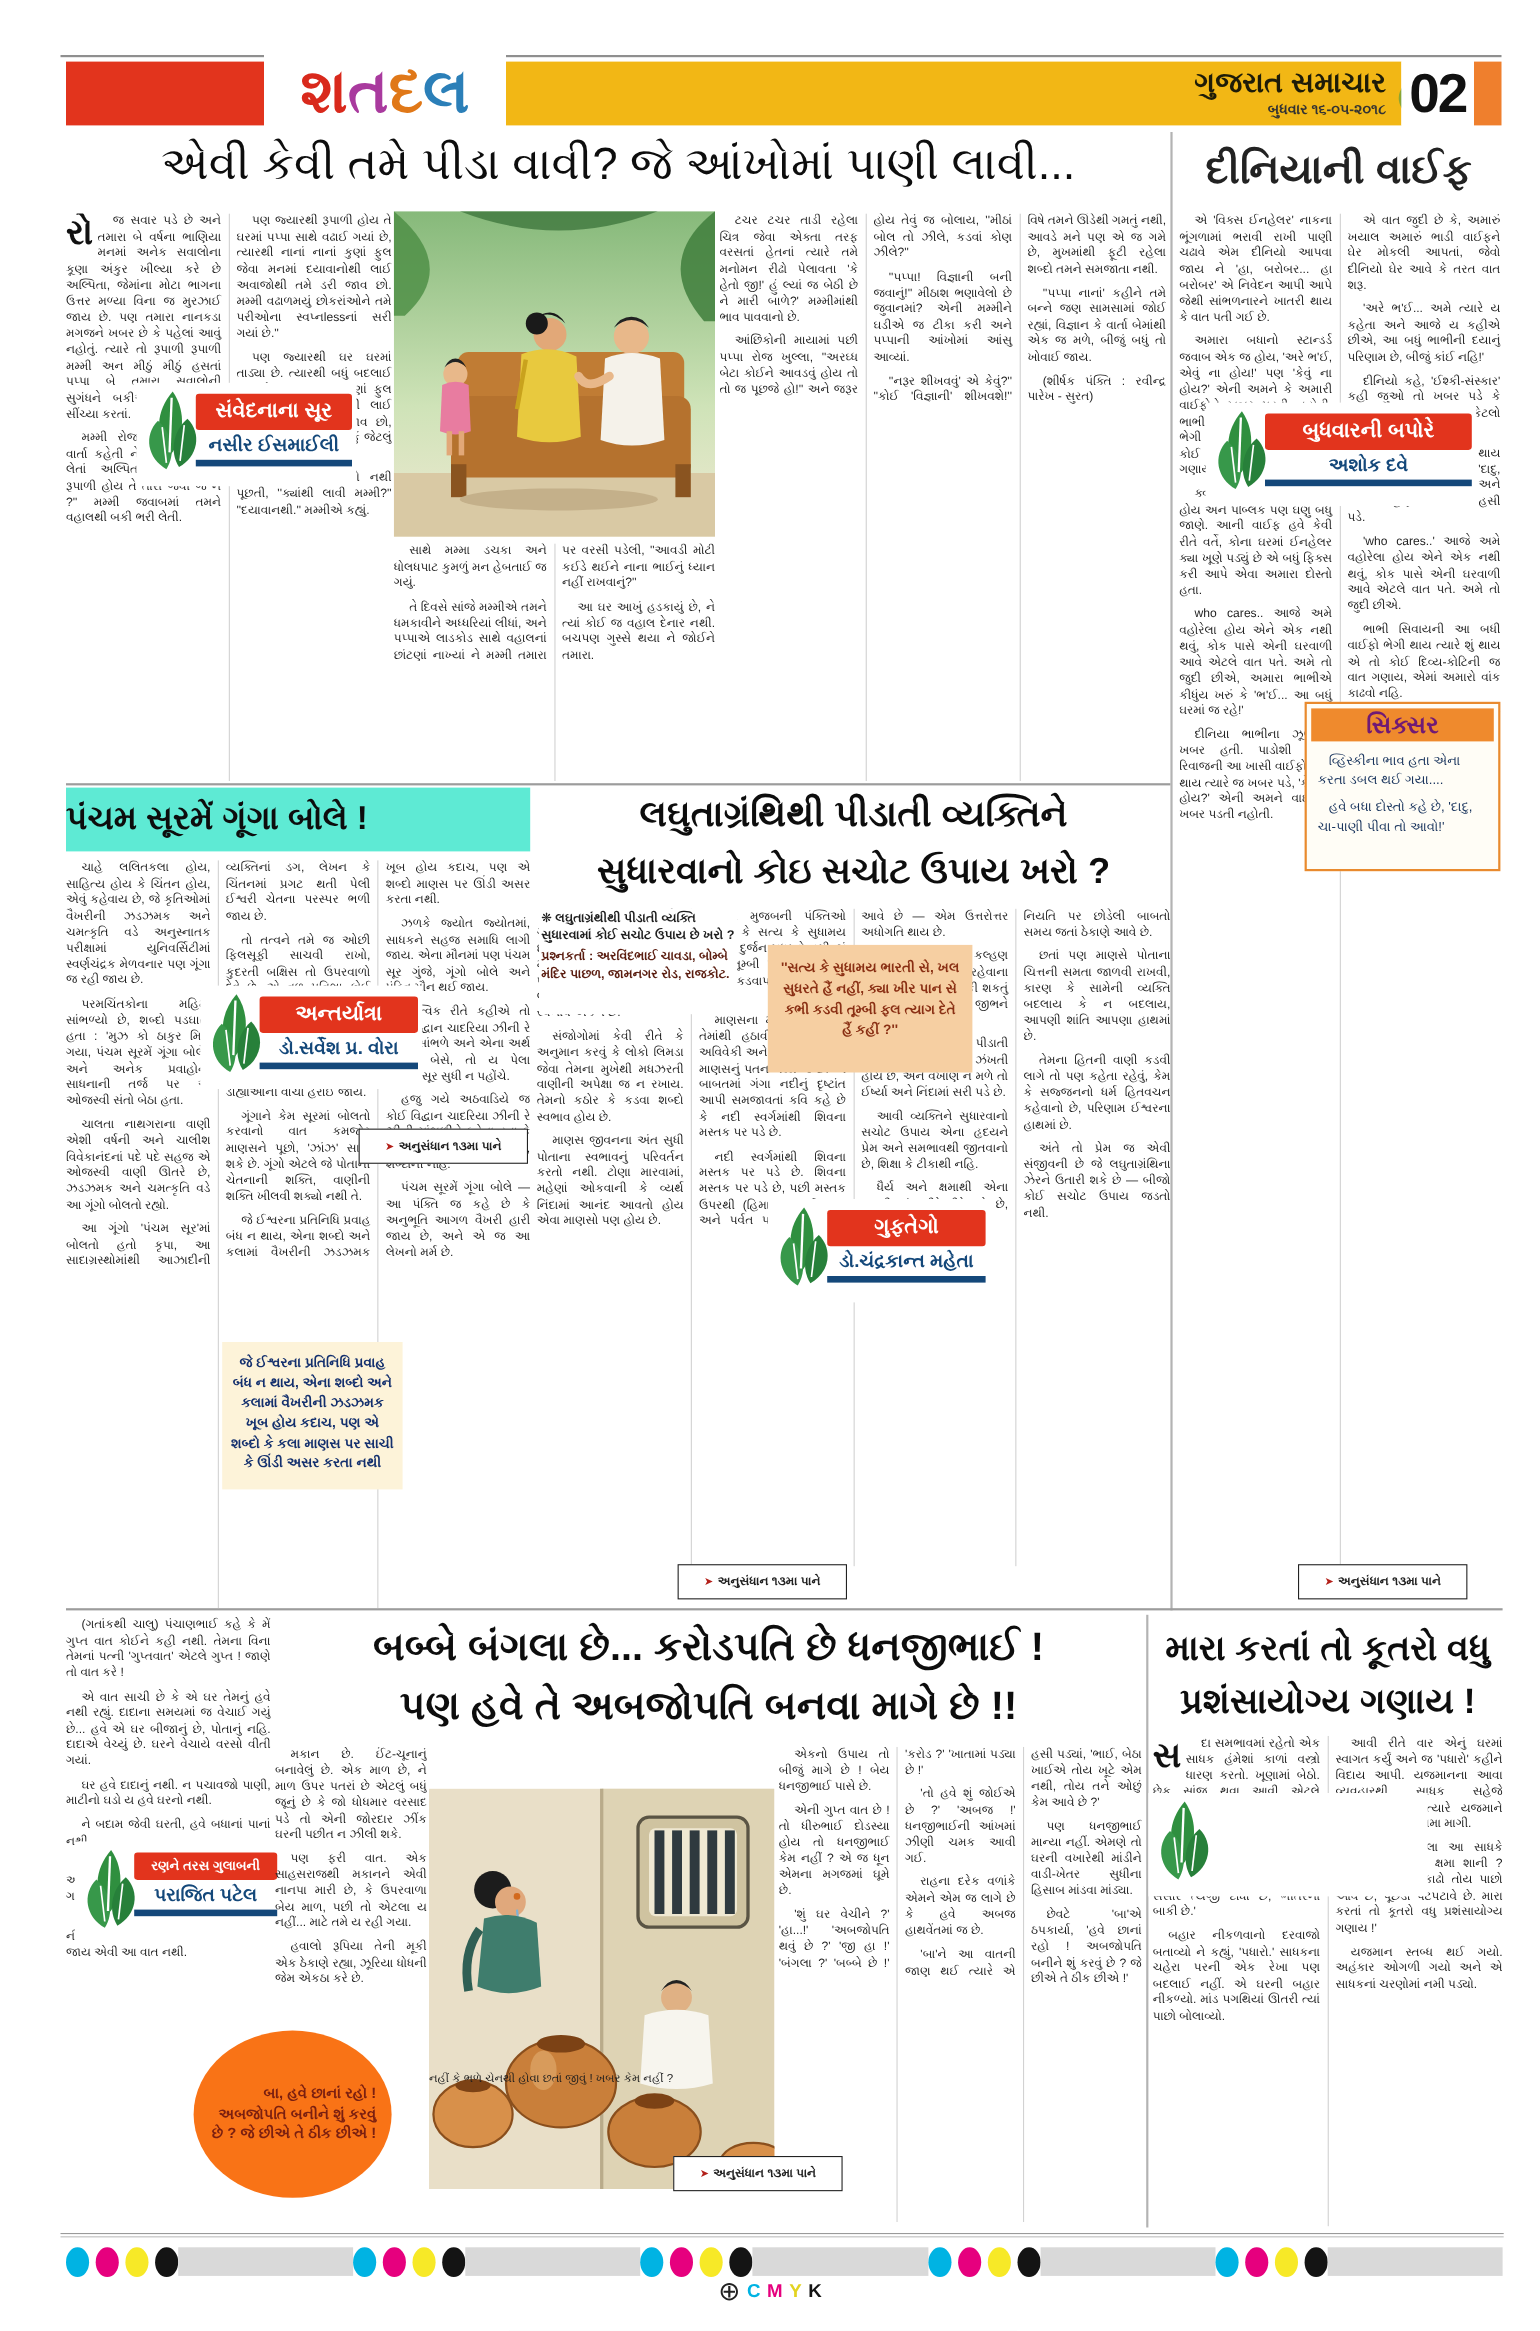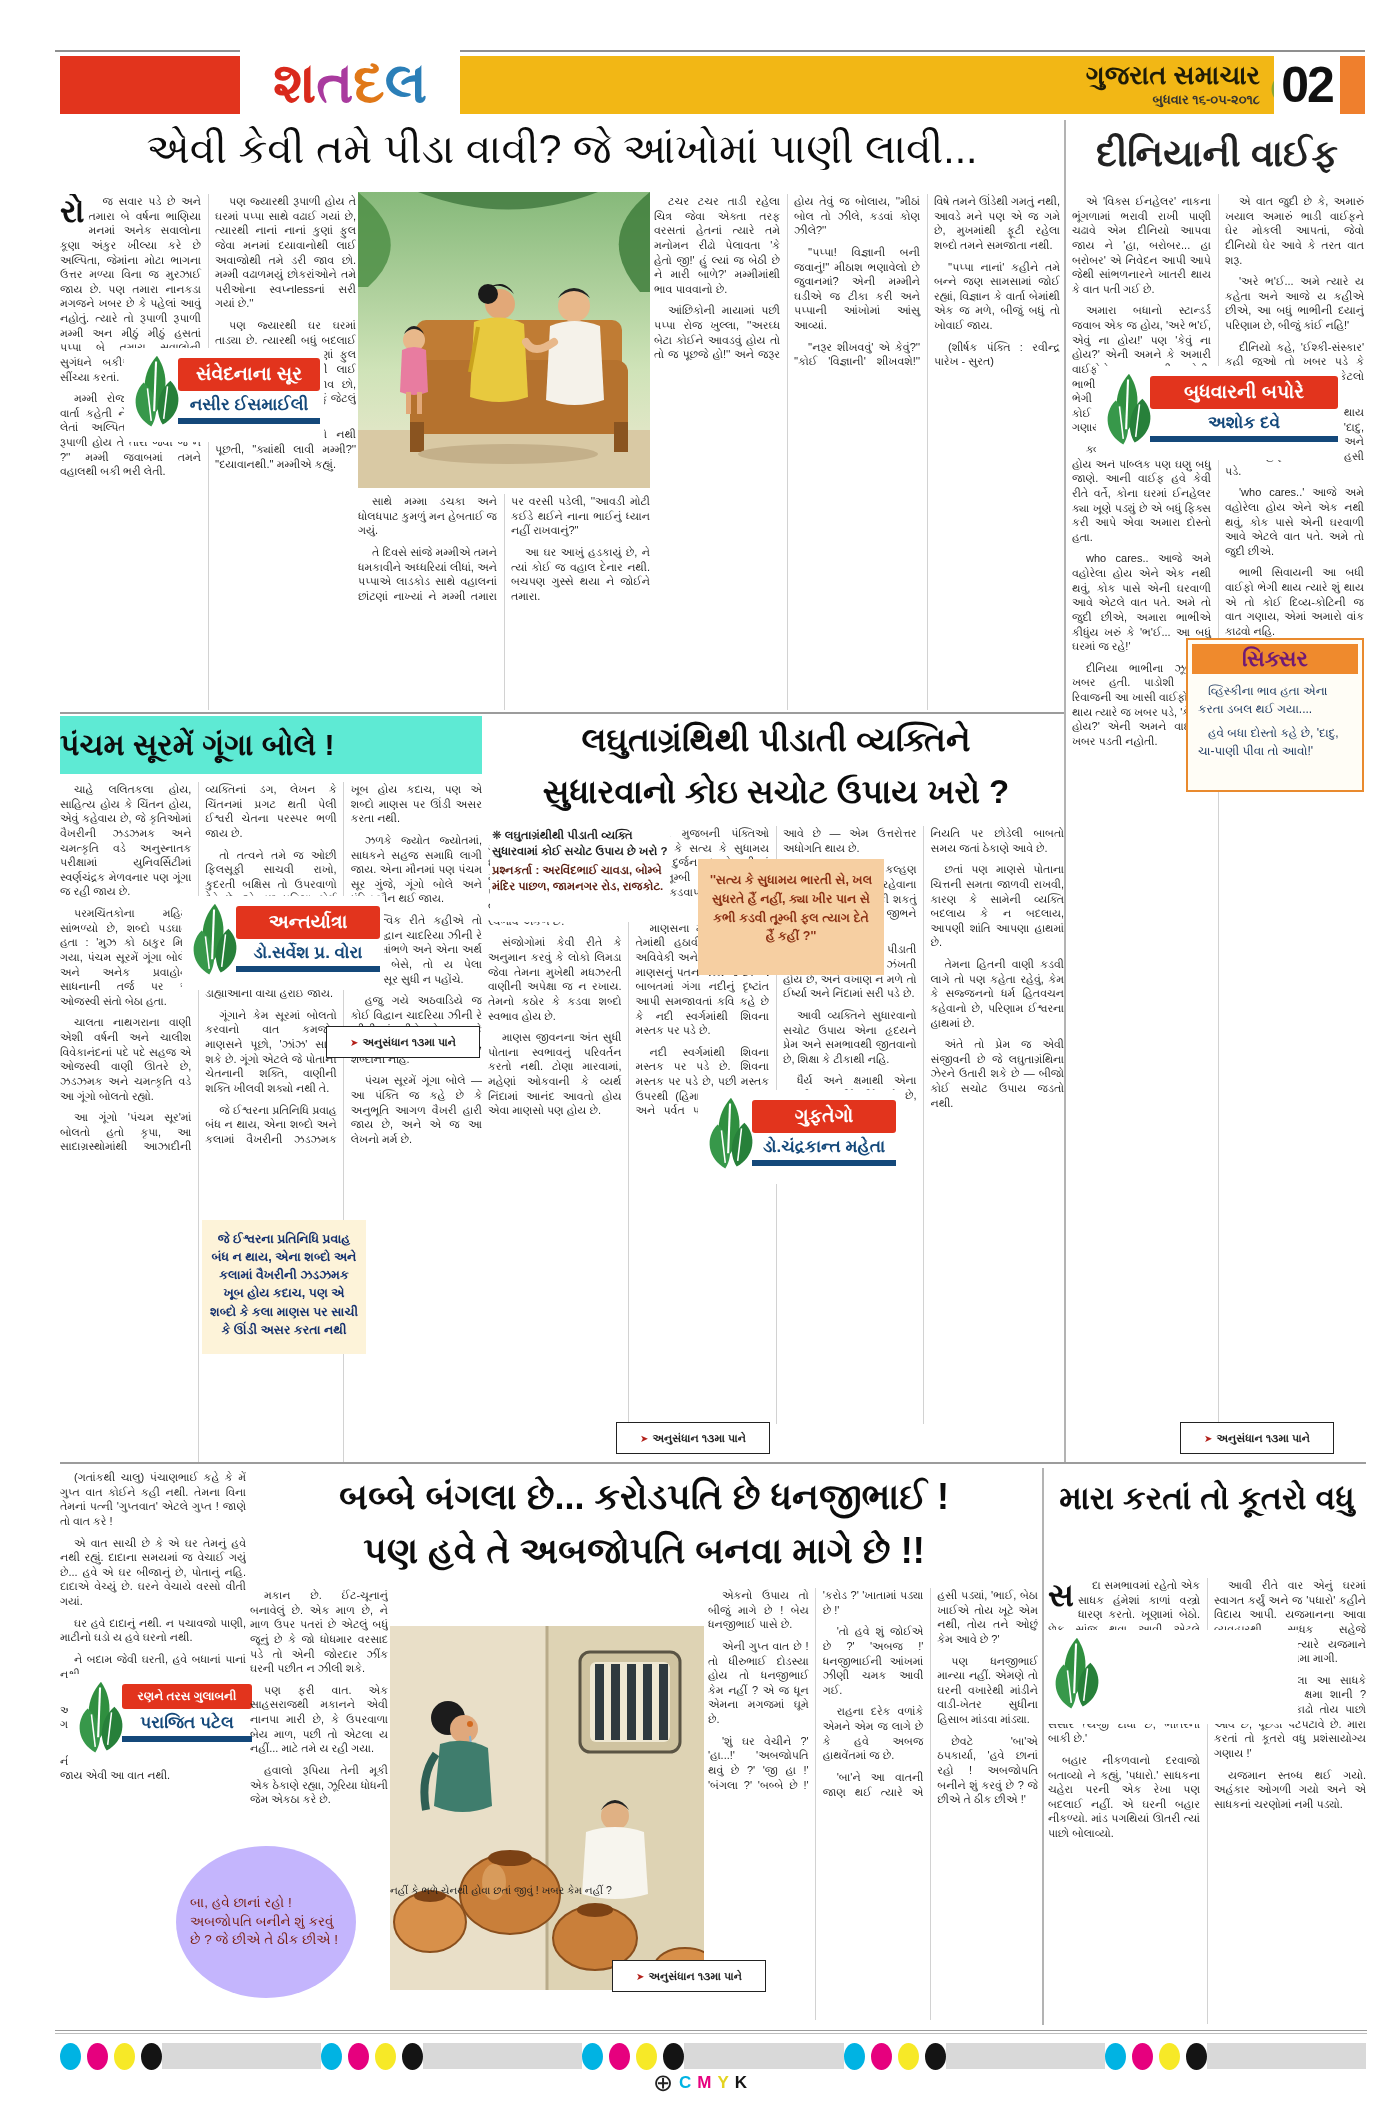--- a/index.html
+++ b/index.html
@@ -48,21 +48,21 @@
   .cream-head{background:#5eead4;display:flex;align-items:center;justify-content:flex-start;}
   .pull-box{background:#fdf3d9;color:#14306e;font-weight:bold;font-size:12.5px;text-align:center;
             padding:10px 8px;box-sizing:border-box;line-height:1.45;}
   .quote-box{background:#f6cfa2;color:#8a3014;font-weight:bold;font-size:12.5px;text-align:center;
              padding:12px 10px;box-sizing:border-box;line-height:1.5;}
   .asker{font-size:11.5px;font-weight:bold;color:#1e1e1e;line-height:1.35;background:#fff;}
   .sixer{border:2.5px solid #e98a2e;background:#fffdf6;box-sizing:border-box;}
   .sixer-head{background:#ef8a2d;color:#701a75;font-weight:bold;font-size:22px;text-align:center;padding:2px 0;margin:4px;}
   .sixer-body{font-size:12px;color:#18335c;padding:4px 10px;line-height:1.5;}
   .sixer-body p{margin:0 0 6px 0;text-indent:10px;}
-  .bubble{background:#c4b5fd;border-radius:50%;color:#7a1f10;font-weight:normal;font-size:13.5px;text-align:left;
+  .bubble{background:#f97316;border-radius:50%;color:#7a1f10;font-weight:bold;font-size:13.5px;text-align:right;
           display:flex;align-items:center;justify-content:center;padding:14px;box-sizing:border-box;line-height:1.4;}
   .cont-note{border:1.5px solid #222;background:#fff;font-size:11px;font-weight:bold;display:flex;align-items:center;justify-content:center;gap:4px;}
   .cont-note .arrow{color:#b3201a;font-size:10px;}
 
   
   .footer-rule{left:55px;top:2030px;width:1312px;height:4px;border-top:1.5px solid #9a9a9a;border-bottom:1.5px solid #bdbdbd;box-sizing:border-box;}
   .cmyk-strip{left:60px;top:2042px;width:1306px;height:28px;display:flex;align-items:center;justify-content:space-between;}
   .dotgrp{display:flex;gap:6px;}
   .dot{width:21px;height:27px;border-radius:50%;}
   .dc{background:#00b3e3}.dm{background:#e6007e}.dy{background:#f7e927}.dk{background:#141414}
@@ -306,20 +306,21 @@
 
   <div class="abs btxt cols3" style="left:708px;top:1588px;width:330px;height:432px;">
     <span><p>એકનો ઉપાય તો બીજું માગે છે ! બેય ધનજીભાઈ પાસે છે.</p><p>એની ગુપ્ત વાત છે ! તો ધીરુભાઈ દોડસ્યા હોય તો ધનજીભાઈ કેમ નહીં ? એ જ ધૂન એમના મગજમાં ઘૂમે છે.</p><p>'શું ઘર વેચીને ?' 'હા...!' 'અબજોપતિ થવું છે ?' 'જી હા !' 'બંગલા ?' 'બબ્બે છે !' 'કરોડ ?' 'ખાતામાં પડ્યા છે !'</p><p>'તો હવે શું જોઈએ છે ?' 'અબજ !' ધનજીભાઈની આંખમાં ઝીણી ચમક આવી ગઈ.</p><p>રાહના દરેક વળાંકે એમને એમ જ લાગે છે કે હવે અબજ હાથવેંતમાં જ છે.</p><p>'બા'ને આ વાતની જાણ થઈ ત્યારે એ હસી પડ્યાં, 'ભાઈ, બેઠા ખાઈએ તોય ખૂટે એમ નથી, તોય તને ઓછું કેમ આવે છે ?'</p><p>પણ ધનજીભાઈ માન્યા નહીં. એમણે તો ઘરની વખારેથી માંડીને વાડી-ખેતર સુધીના હિસાબ માંડવા માંડ્યા.</p><p>છેવટે 'બા'એ ઠપકાર્યા, 'હવે છાનાં રહો ! અબજોપતિ બનીને શું કરવું છે ? જે છીએ તે ઠીક છીએ !'</p></span>
   </div>
   <div class="abs cont-note" style="left:612px;top:1960px;width:152px;height:30px;z-index:5;">
     <span class="arrow">➤</span>
     <span>અનુસંધાન ૧૩મા પાને</span>
   </div>
 
   <div class="abs sec-headline" style="left:1048px;top:1474px;width:318px;height:48px;font-size:32px;line-height:48px;">મારા કરતાં તો કૂતરો વધુ</div>
+  <div class="abs sec-headline" style="left:1048px;top:1522px;width:318px;height:48px;font-size:32px;line-height:48px;">પ્રશંસાયોગ્ય ગણાય !</div>
   <div class="abs btxt cols2" style="left:1048px;top:1578px;width:318px;height:446px;">
     <span class="dropcap">સ</span>
     <span><p>દા સમભાવમાં રહેતો એક સાધક હંમેશાં કાળાં વસ્ત્રો ધારણ કરતો. ખૂણામાં બેઠો. છેક સાંજ થવા આવી એટલે યજમાને કહ્યું, 'પધારો.'</p><p>'વસ્ત્રો ધારણ કરો છો ? કોઈ સ્વજનના અકાળ અવસાનનો આઘાત લાગ્યો છે ?' આ સાંભળી સાધક હસી પડતો કહેતો, 'બાહ્ય સંસાર ત્યજી દીધો છે, ભીતરનો બાકી છે.'</p><p>બહાર નીકળવાનો દરવાજો બતાવ્યો ને કહ્યું, 'પધારો.' સાધકના ચહેરા પરની એક રેખા પણ બદલાઈ નહીં. એ ઘરની બહાર નીકળ્યો. માંડ પગથિયાં ઊતરી ત્યાં પાછો બોલાવ્યો.</p><p>આવી રીતે વાર એનું ઘરમાં સ્વાગત કર્યું અને જ 'પધારો' કહીને વિદાય આપી. યજમાનના આવા વ્યવહારથી સાધક સહેજે અકળાયો નહીં, ત્યારે યજમાને તેના પગમાં પડીને ક્ષમા માગી.</p><p>સમભાવમાં રહેલા આ સાધકે કહ્યું, 'ભાઈ, એમાં ક્ષમા શાની ? કૂતરો પણ હાંકી કાઢો તોય પાછો આવે છે, પૂંછડી પટપટાવે છે. મારા કરતાં તો કૂતરો વધુ પ્રશંસાયોગ્ય ગણાય !'</p><p>યજમાન સ્તબ્ધ થઈ ગયો. અહંકાર ઓગળી ગયો અને એ સાધકનાં ચરણોમાં નમી પડ્યો.</p></span>
   </div>
   <div class="abs badge" style="left:1044px;top:1630px;width:254px;">
     <svg>
         <use href="#leaf"></use>
       </svg>
   </div>
 

